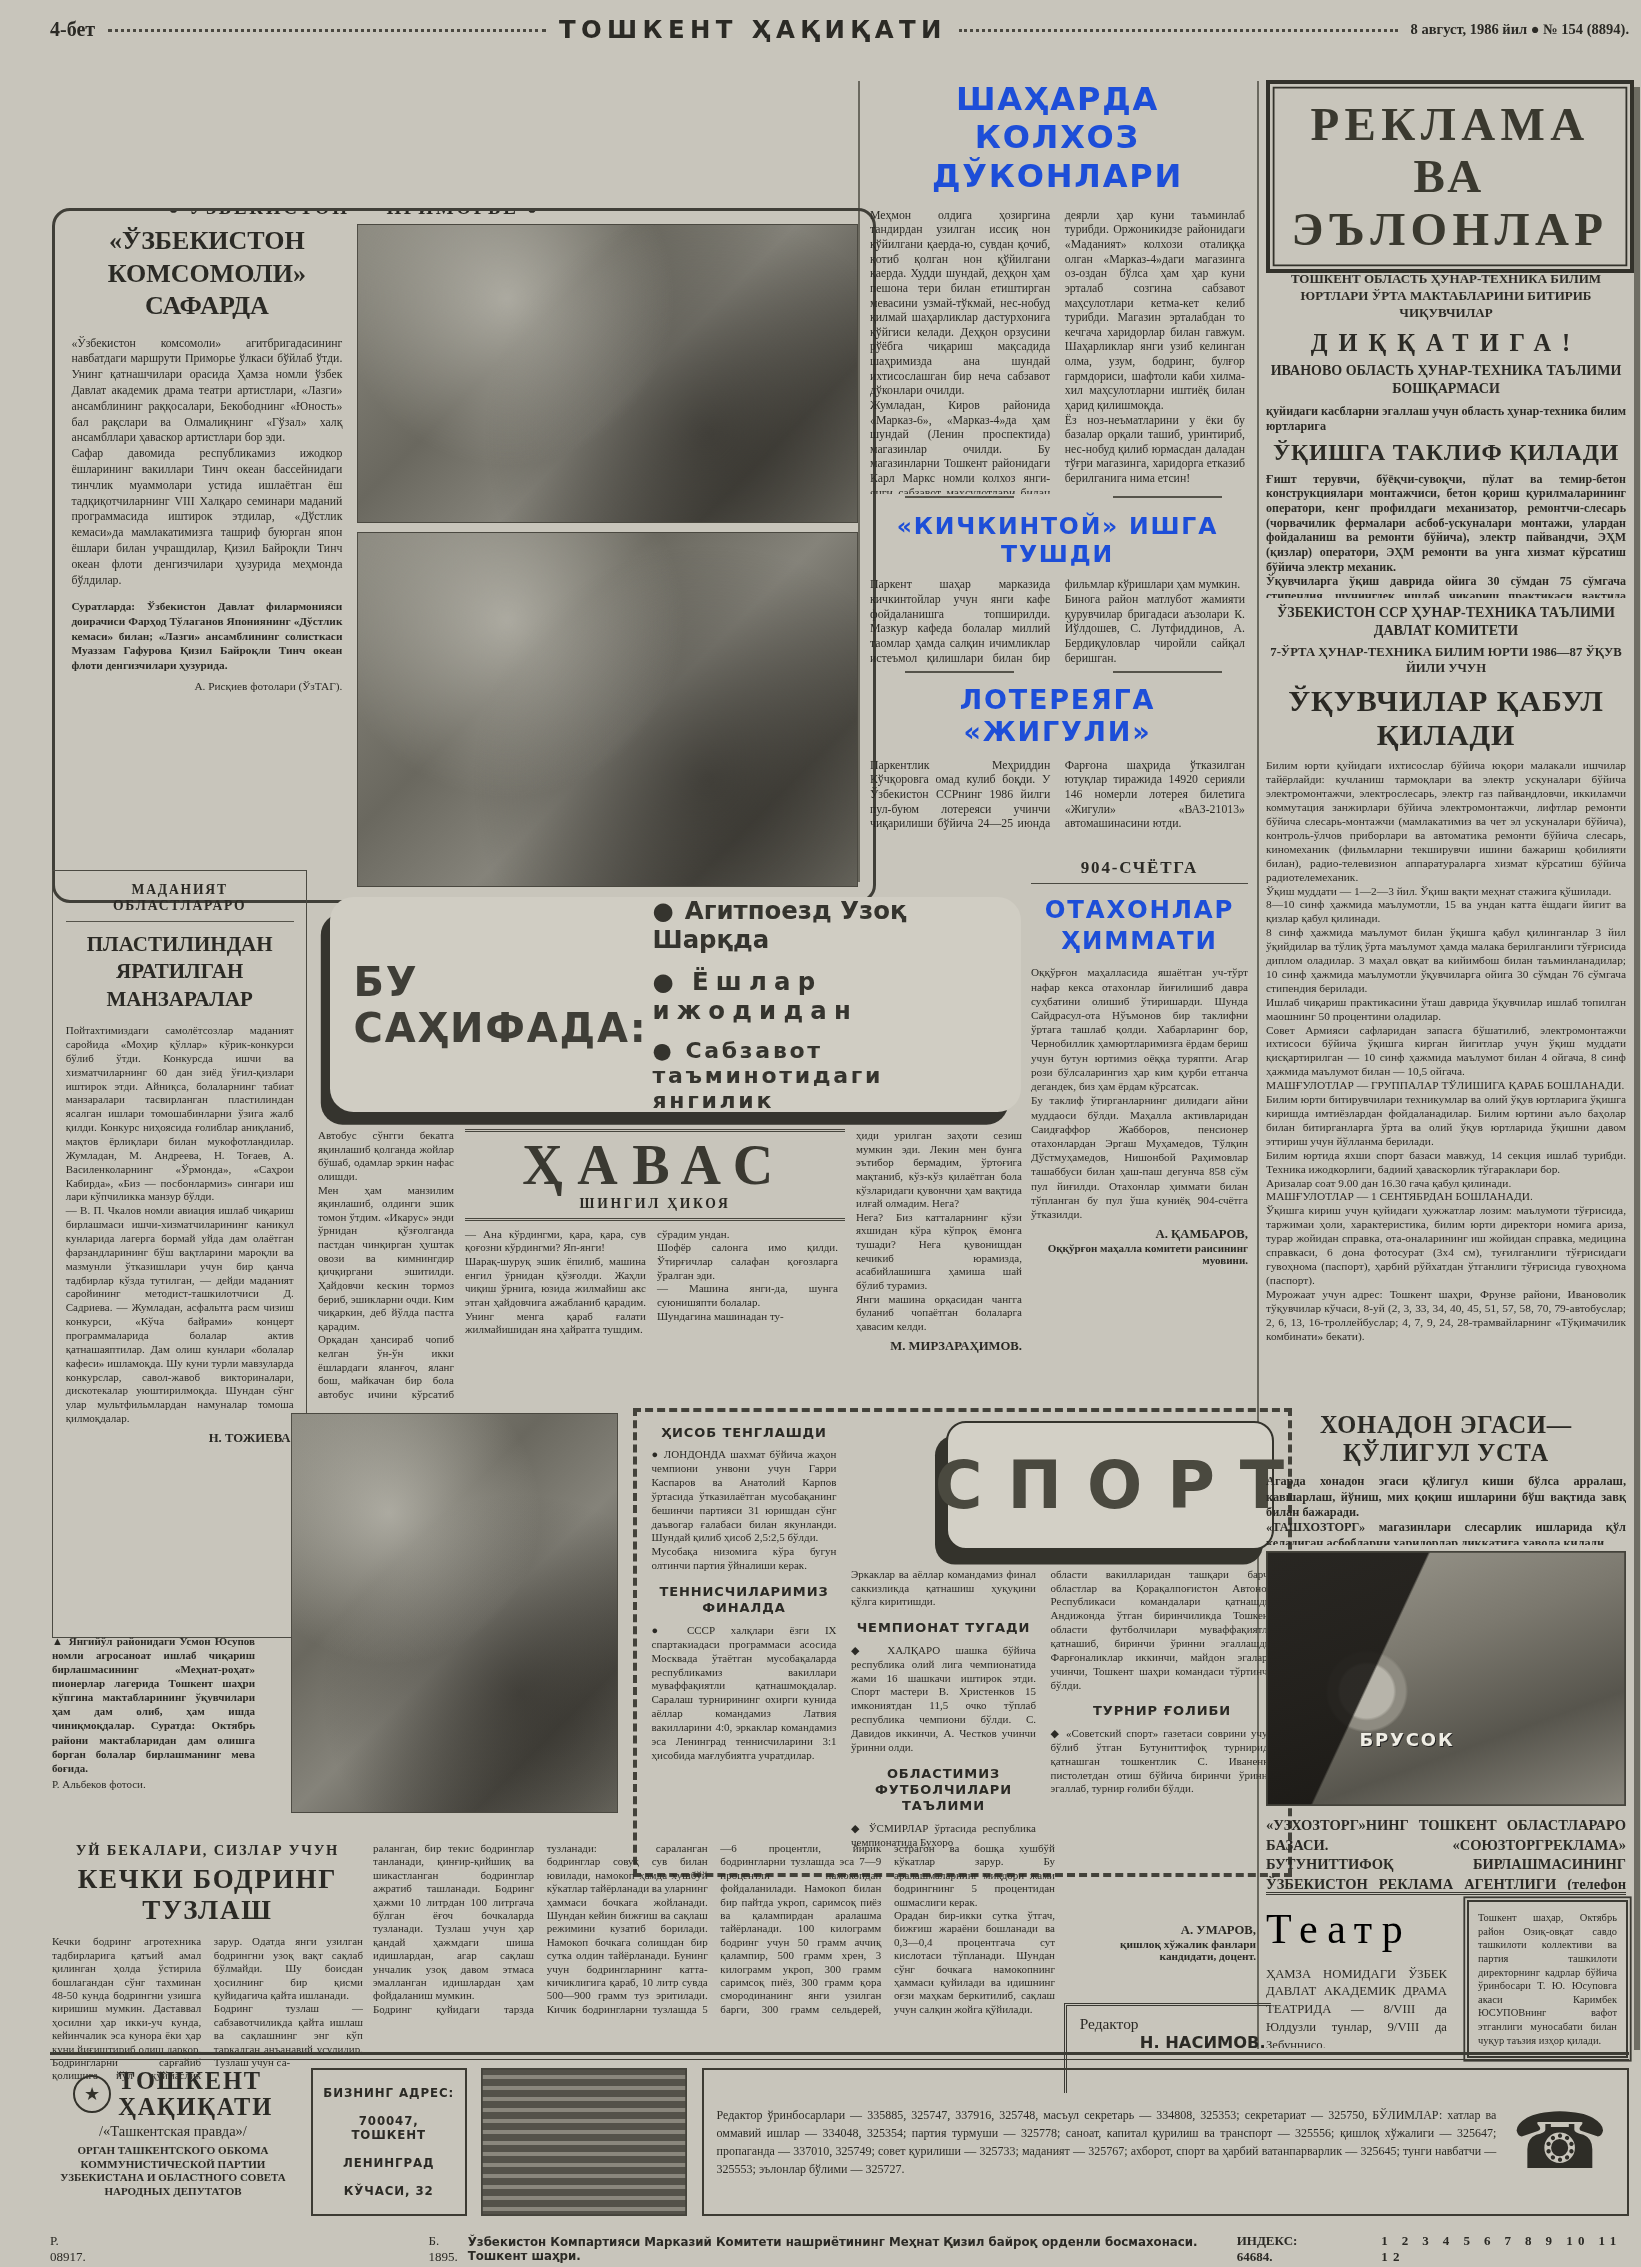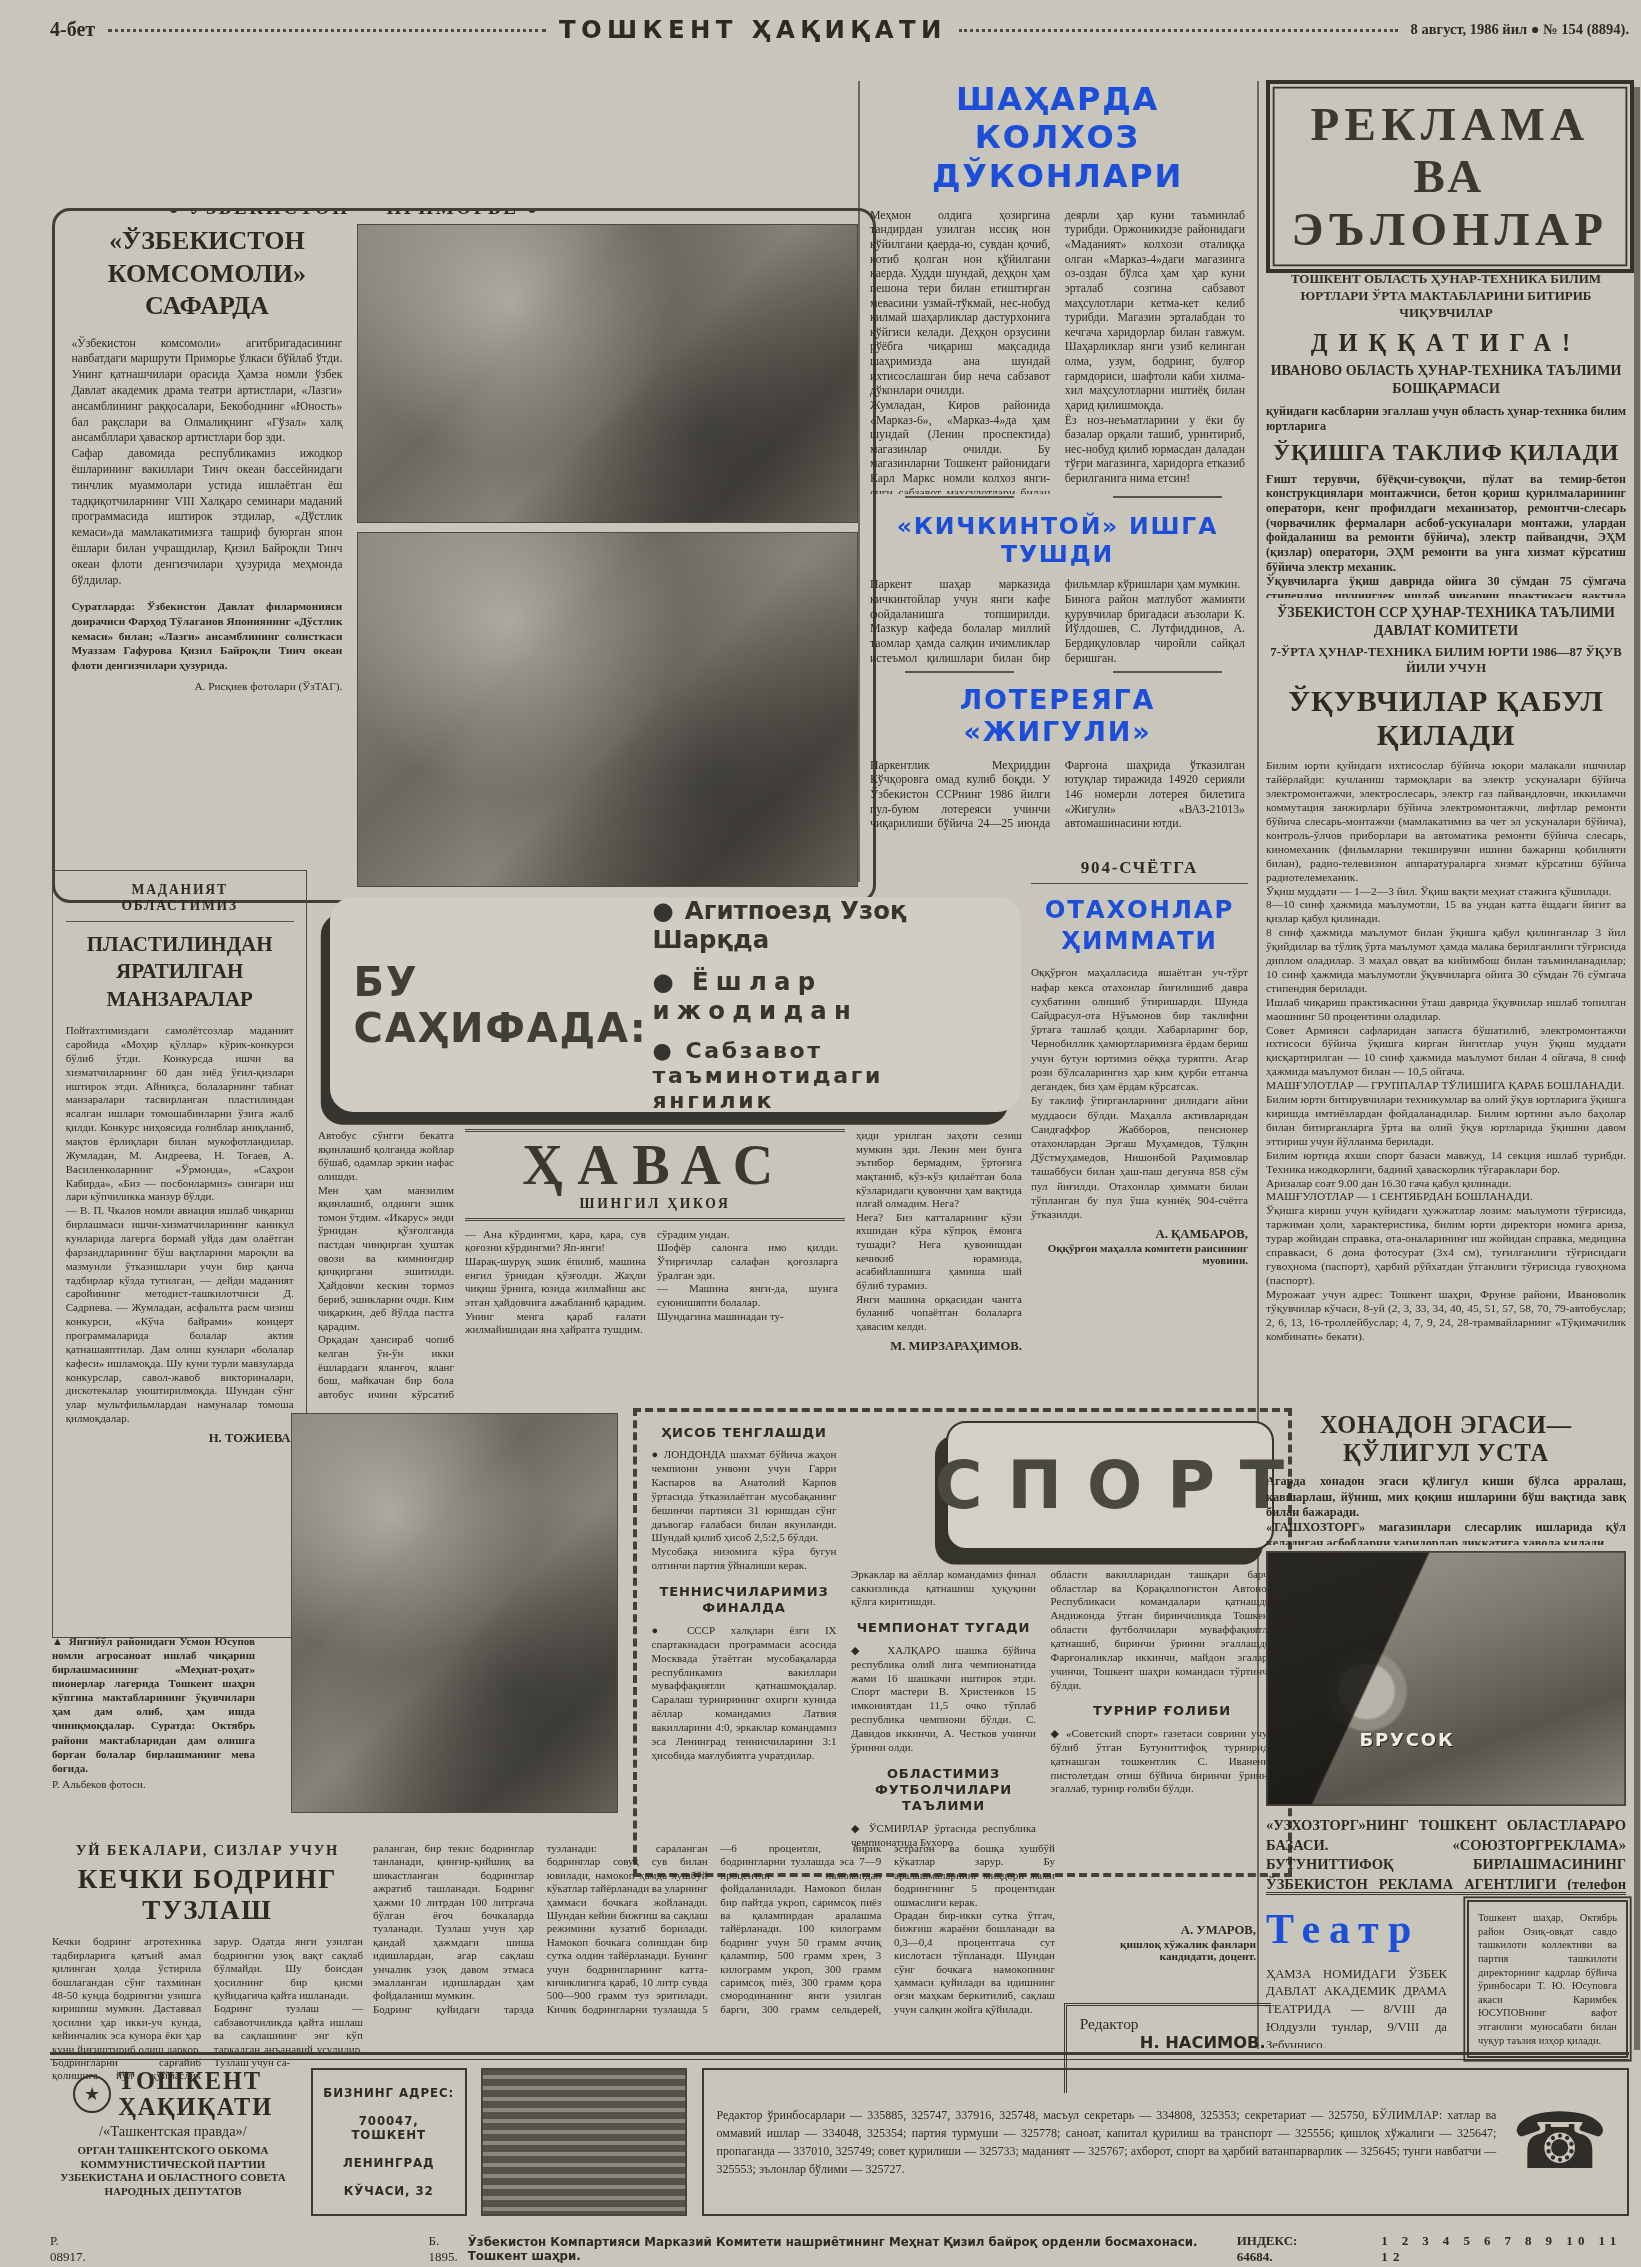--- a/index.html
+++ b/index.html
@@ -120,21 +120,21 @@
   .xon-title{font-size:24.4px;font-weight:bold;text-align:center;letter-spacing:0.9px;margin-bottom:7.2px;}
   .xon-body{font-size:12.3px;font-weight:bold;line-height:1.25;text-align:justify;}
   .tools-photo{background:
      linear-gradient(115deg, rgba(20,18,15,.85) 0%, rgba(20,18,15,.85) 34%, rgba(0,0,0,0) 34.5%),
      radial-gradient(circle at 28% 55%, #b7b4aa 0 9%, #8e8b81 10% 13%, rgba(0,0,0,0) 14%),
      linear-gradient(160deg,#a09d92 0%,#7b786e 40%,#57554d 70%,#8b887e 100%);
      box-shadow:inset 0 0 0 1.8px #44433b;position:relative;}
   .tools-label{position:absolute;left:26%;bottom:22%;color:#efede4;font-family:"DejaVu Sans",sans-serif;
      font-weight:bold;font-size:18px;letter-spacing:1.8px;text-shadow:0.9px 0.9px 0 #222;margin-top:28px;}
   .uzx{font-size:14.5px;font-weight:bold;line-height:1.35;text-align:justify;}
-  .thr-title{font-size:42px;font-weight:bold;letter-spacing:9px;color:#1d4ed8;margin-bottom:12.7px;}
+  .thr-title{font-size:42px;font-weight:normal;letter-spacing:9px;color:#000000;margin-bottom:12.7px;}
   .thr-body{font-size:12.7px;line-height:1.4;text-align:justify;}
   .obit{border:2.7px solid #3a3932;box-shadow:0 0 0 1.8px #c8c5bb,0 0 0 3.6px #3a3932;
      padding:9px;font-size:10.5px;line-height:1.3;text-align:justify;}
 
   
   .footrule{border-top:3.6px solid #3c3b33;border-bottom:1.4px solid #3c3b33;height:3.6px;}
   .footer{display:flex;gap:14.5px;align-items:stretch;}
   .flogo{width:246px;}
   .flogo-row{display:flex;align-items:center;gap:7.2px;justify-content:center;}
   .emblem{width:34px;height:34px;border-radius:50%;border:2.7px solid #33322b;display:flex;
@@ -217,21 +217,21 @@
     <div class="banner-title">БУ САҲИФАДА:</div>
     <div class="banner-items">
       <div class="banner-item bi0"><span class="bullet">●</span><span>Агитпоезд Узоқ Шарқда</span></div>
       <div class="banner-item bi1"><span class="bullet">●</span><span>Ёшлар ижодидан</span></div>
       <div class="banner-item bi2"><span class="bullet">●</span><span>Сабзавот таъминотидаги янгилик</span></div>
     </div>
   </div>
 
   <div class="abs plast clip" style="left:52px;top:870px;width:228px;height:744px;">
     <div class="plast-kicker pre">МАДАНИЯТ
-ОБЛАСТИМИЗ</div>
+ОБЛАСТЛАРАРО</div>
     <div class="plast-title pre">ПЛАСТИЛИНДАН
 ЯРАТИЛГАН
 МАНЗАРАЛАР</div>
     <div class="plast-body just pre">Пойтахтимиздаги самолётсозлар маданият саройида «Моҳир қўллар» кўрик-конкурси бўлиб ўтди. Конкурсда ишчи ва хизматчиларнинг 60 дан зиёд ўғил-қизлари иштирок этди. Айниқса, болаларнинг табиат манзаралари тасвирланган пластилиндан ясалган ишлари томошабинларни ўзига жалб қилди. Конкурс ниҳоясида ғолиблар аниқланиб, мақтов ёрлиқлари билан мукофотландилар. Жумладан, М. Андреева, Н. Тоғаев, А. Василенколарнинг «Ўрмонда», «Саҳрои Кабирда», «Биз — посбонлармиз» сингари иш лари кўпчиликка манзур бўлди.
 — В. П. Чкалов номли авиация ишлаб чиқариш бирлашмаси ишчи-хизматчиларининг каникул кунларида лагерга бормай уйда дам олаётган фарзандларининг бўш вақтларини мароқли ва мазмунли ўтказишлари учун бир қанча тадбирлар кўзда тутилган, — дейди маданият саройининг методист-ташкилотчиси Д. Садриева. — Жумладан, асфальтга расм чизиш конкурси, «Кўча байрами» концерт программаларида болалар актив қатнашаяптилар. Дам олиш кунлари «болалар кафеси» ишламоқда. Шу куни турли мавзуларда конкурслар, савол-жавоб викториналари, дискотекалар уюштирилмоқда. Шундан сўнг улар мультфильмлардан намуналар томоша қилмоқдалар.</div>
     <div class="byline rt" style="margin-top:5.4px;">Н. ТОЖИЕВА.</div>
   </div>
 
   <div class="abs photo" style="left:291px;top:1413px;width:327px;height:400px;"></div>
   <div class="abs clip" style="left:52px;top:1634px;width:203px;height:186px;">

